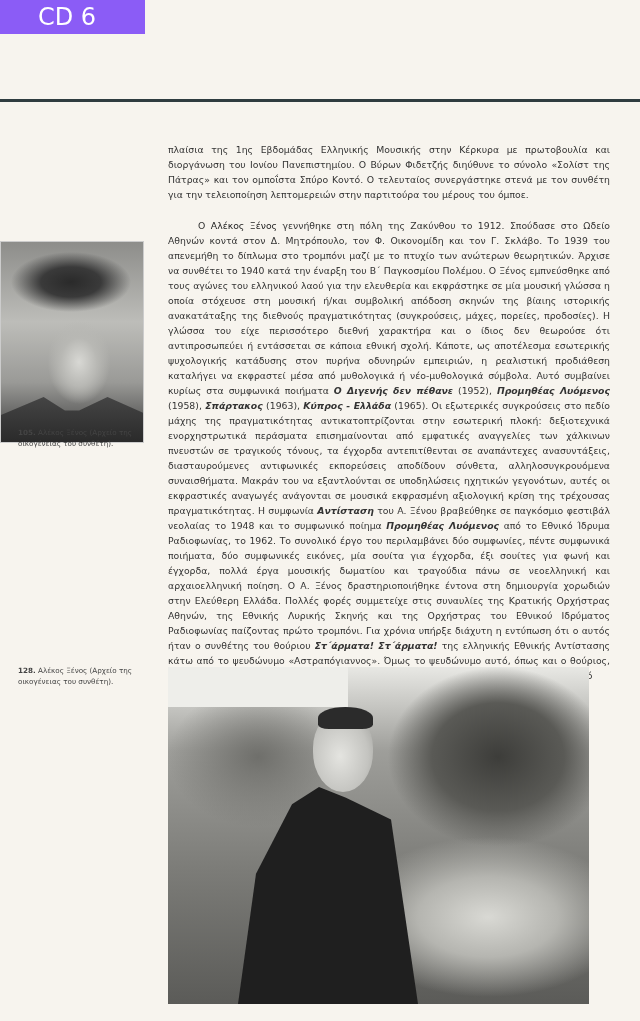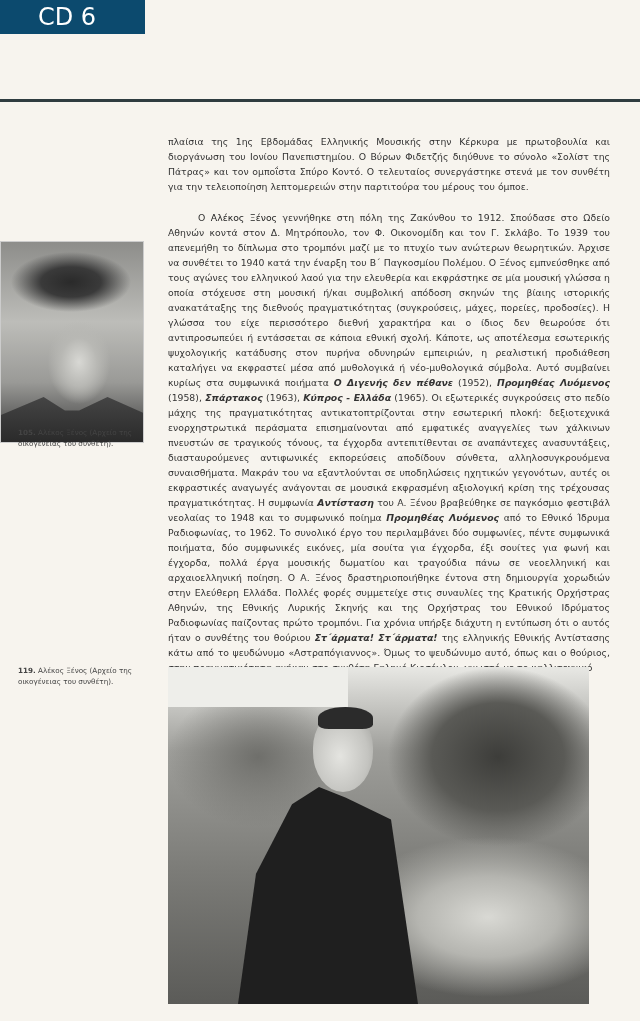--- a/index.html
+++ b/index.html
@@ -6,41 +6,42 @@
   body {
     width: 640px; height: 1021px; overflow: hidden;
     background: #f7f4ee;
     font-family: "DejaVu Sans", sans-serif;
     color: #2a2a2a;
     position: relative;
   }
   .header-tab {
     position: absolute; left: 0; top: 0;
     width: 145px; height: 34px;
-    background: #0c4a6e;
+    background: #8b5cf6;
     color: #ffffff;
     font-family: "DejaVu Sans", sans-serif;
     font-size: 24px;
     line-height: 34px;
     padding-left: 38px;
     box-sizing: border-box;
     letter-spacing: 0px;
   }
   .divider {
     position: absolute; left: 0; top: 99px;
     width: 640px; height: 3px;
     background: #2f3c3f;
   }
   .body-text {
     position: absolute;
     left: 168px; width: 442px;
     font-size: 9.3px;
     line-height: 15px;
     text-align: justify;
     color: #333;
+    margin-top: 8px;
   }
   .body-text p { margin: 0; }
   .p1 { top: 134px; }
   .p2 { top: 210px; }
   .p2 p { text-indent: 30px; }
   .p2 b { font-weight: normal; color: #222; }
   .p2 i { font-style: italic; font-weight: bold; }
   .caption {
     position: absolute; left: 18px; width: 126px;
     font-size: 7.2px; line-height: 10.5px;
@@ -110,20 +111,20 @@
 </div>
 
 <div class="photo1">
   <div class="suit"></div>
 </div>
 <div class="caption cap1">
   <b>105.</b><span> Αλέκος Ξένος (Αρχείο της οικογένειας του συνθέτη).</span>
 </div>
 
 <div class="caption cap2">
-  <b>119.</b><span> Αλέκος Ξένος (Αρχείο της οικογένειας του συνθέτη).</span>
+  <b>128.</b><span> Αλέκος Ξένος (Αρχείο της οικογένειας του συνθέτη).</span>
 </div>
 <div class="photo2">
   <div class="sky"></div>
   <div class="person"></div>
   <div class="face"></div>
   <div class="hair"></div>
 </div>
 
 </body></html>

